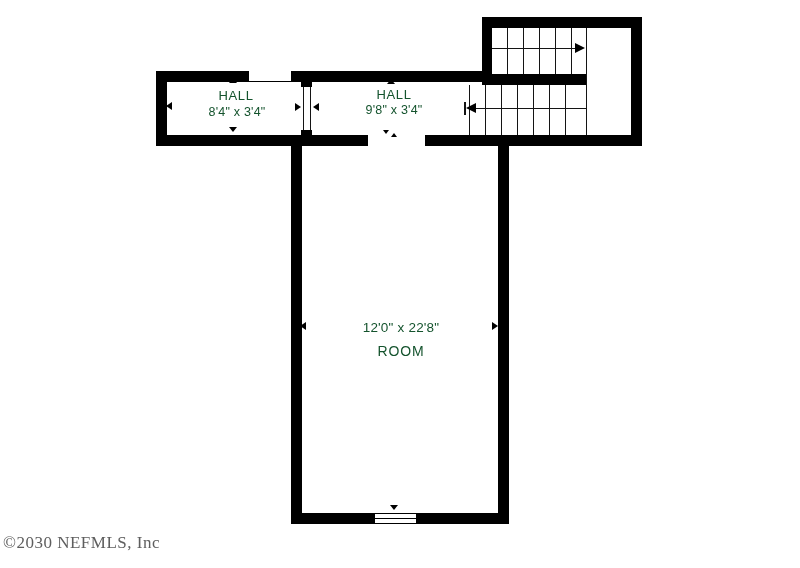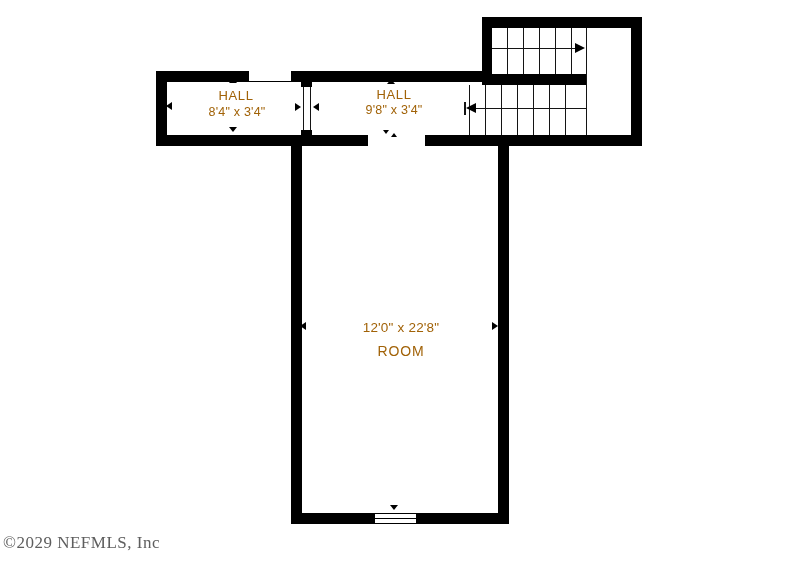--- a/index.html
+++ b/index.html
@@ -13,21 +13,21 @@
   .win-mid{position:absolute;left:0;right:0;top:4px;height:1px;background:#000;}
   .tri{position:absolute;width:0;height:0;}
   .tu{border-left:4px solid transparent;border-right:4px solid transparent;border-bottom:5px solid #000;}
   .td{border-left:4px solid transparent;border-right:4px solid transparent;border-top:5px solid #000;}
   .tle{border-top:4px solid transparent;border-bottom:4px solid transparent;border-right:6px solid #000;}
   .tre{border-top:4px solid transparent;border-bottom:4px solid transparent;border-left:6px solid #000;}
   .ts-d{border-left:3px solid transparent;border-right:3px solid transparent;border-top:4px solid #000;}
   .ts-u{border-left:3px solid transparent;border-right:3px solid transparent;border-bottom:4px solid #000;}
   .ah-r{border-top:5px solid transparent;border-bottom:5px solid transparent;border-left:10px solid #000;}
   .ah-l{border-top:5px solid transparent;border-bottom:5px solid transparent;border-right:10px solid #000;}
-  .lbl{position:absolute;transform:translate(-50%,-50%);color:#a16207;white-space:nowrap;}
+  .lbl{position:absolute;transform:translate(-50%,-50%);color:#14532d;white-space:nowrap;}
   .lbl-name{font-size:13px;letter-spacing:.6px;}
   .lbl-dims{font-size:12.5px;letter-spacing:.2px;}
   .lbl-name-lg{font-size:14px;letter-spacing:.8px;margin-top:42px;}
   .lbl-dims-lg{font-size:13.5px;letter-spacing:.2px;}
   .wm{position:absolute;left:3px;top:533px;font-family:"Liberation Serif",serif;
       font-size:17px;color:#5e5e5e;letter-spacing:.5px;}
 </style>
 </head>
 <body>
 
@@ -91,15 +91,15 @@
   <div class="tri tre" style="left:492px;top:322px;"></div>
   <div class="tri td" style="left:390px;top:505px;"></div>
 
   <div class="lbl lbl-name" style="left:236px;top:95px;">HALL</div>
   <div class="lbl lbl-dims" style="left:237px;top:112px;">8'4" x 3'4"</div>
   <div class="lbl lbl-name" style="left:394px;top:94px;">HALL</div>
   <div class="lbl lbl-dims" style="left:394px;top:110px;">9'8" x 3'4"</div>
   <div class="lbl lbl-name-lg" style="left:401px;top:309px;">ROOM</div>
   <div class="lbl lbl-dims-lg" style="left:401px;top:327px;">12'0" x 22'8"</div>
 
-  <div class="wm">©2029 NEFMLS, Inc</div>
+  <div class="wm">©2030 NEFMLS, Inc</div>
 
 </div>
 
 </body></html>

